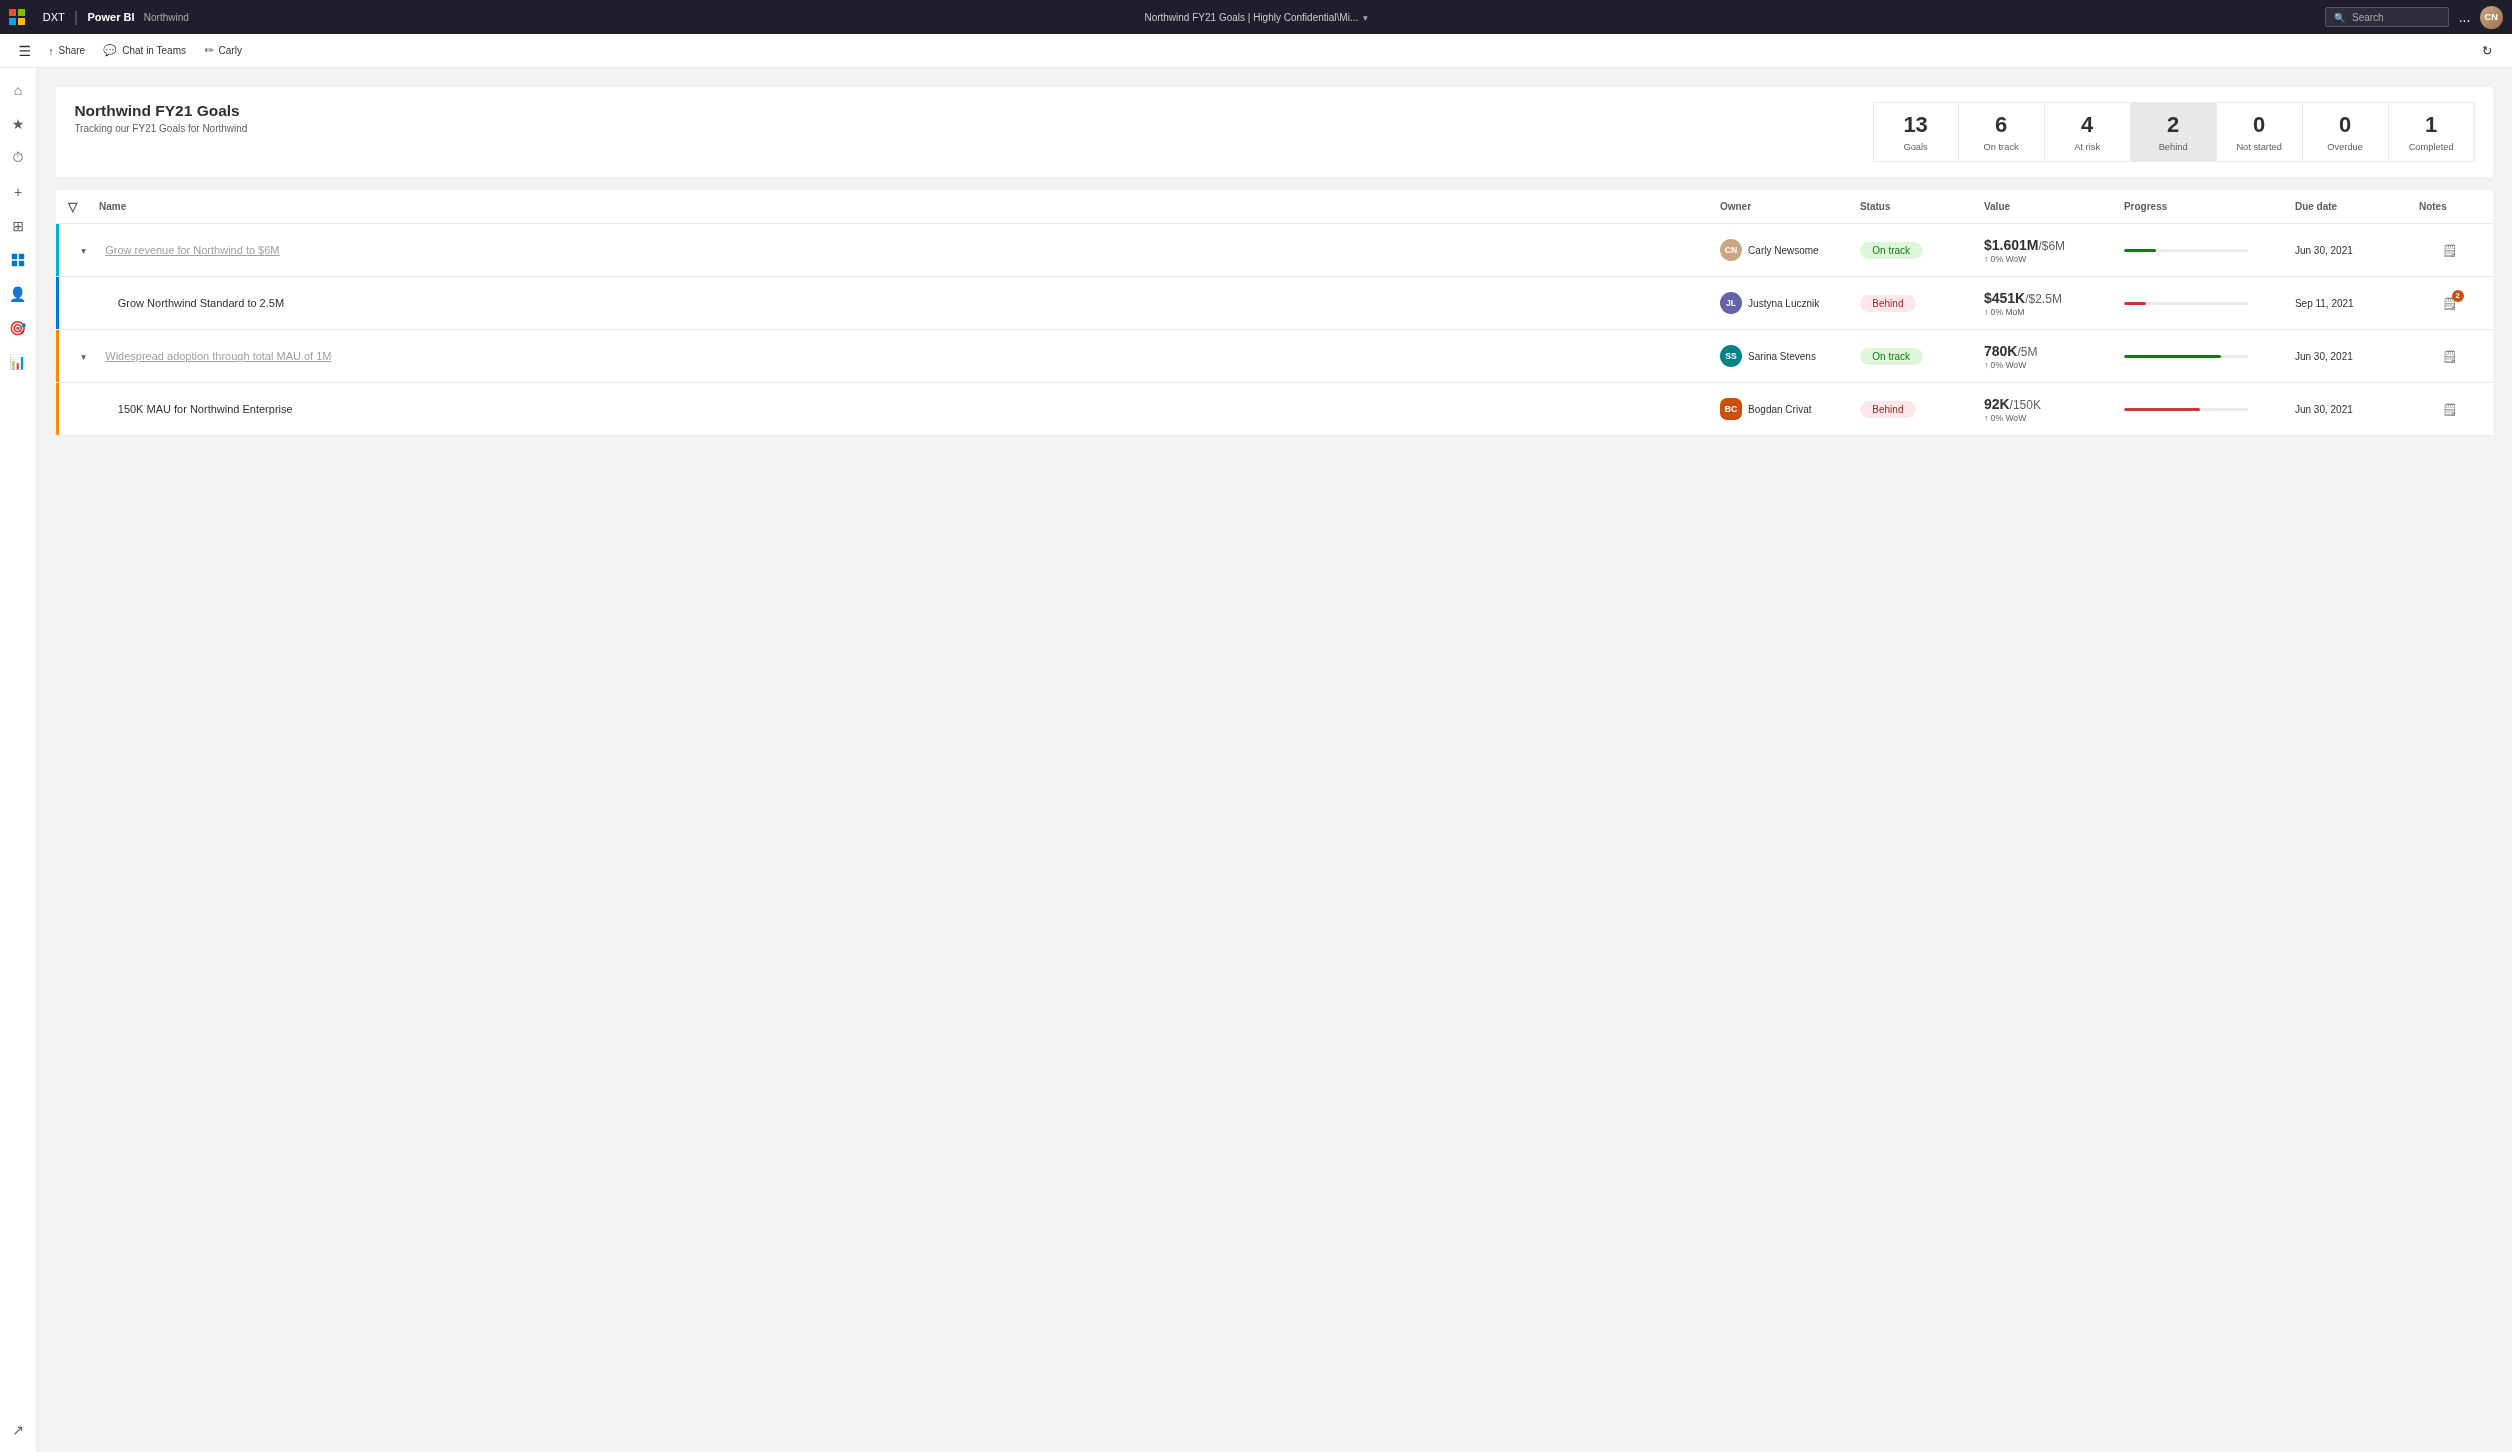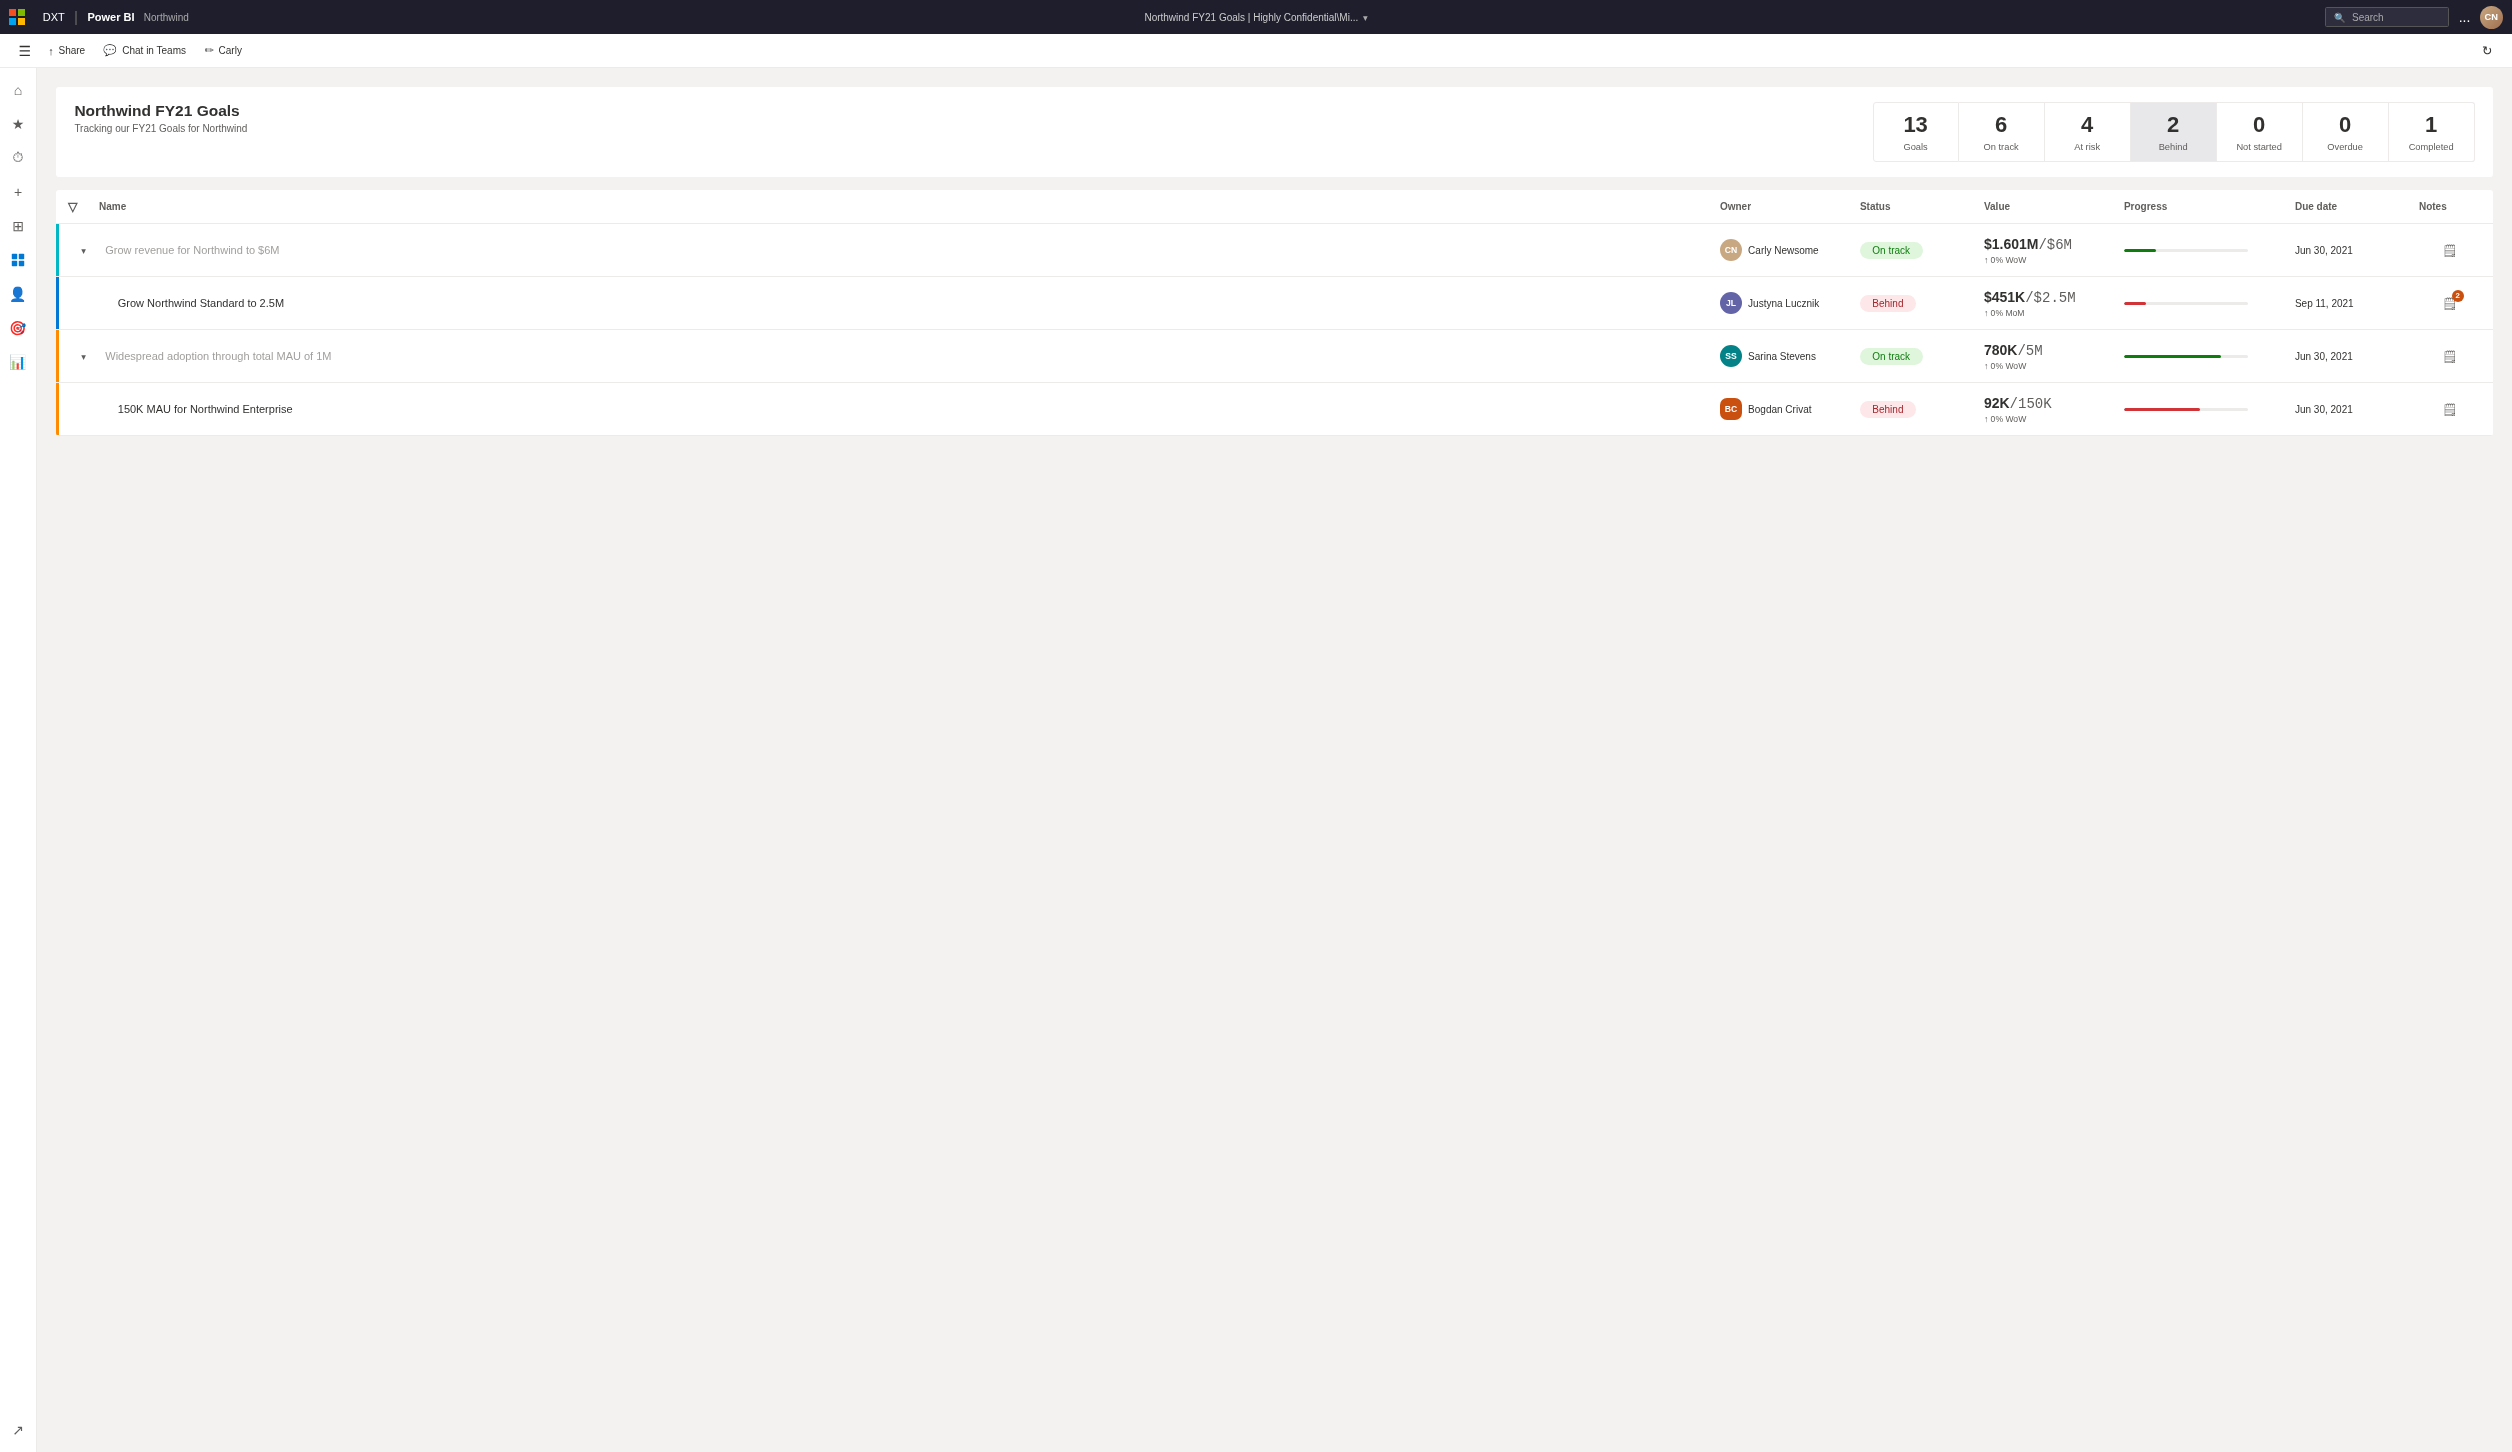--- a/index.html
+++ b/index.html
@@ -169,21 +169,21 @@
       display: grid;
       grid-template-columns: 31px 1fr 140px 124px 140px 171px 124px 62px;
       align-items: center;
       padding: 0 12.4px;
       min-height: 53px;
       border-bottom: 0.8px solid #edebe9;
       position: relative;
     }
     .row-expand { color: #605e5c; cursor: pointer; font-size: 9.3px; display: flex; align-items: center; justify-content: center; }
     .row-name { padding: 0 6.2px; font-size: 11px; color: #323130; }
-    .row-name.dimmed { color: #a19f9d; }
+    .row-name.dimmed { color: #a19f9d; text-decoration: underline; }
     .row-owner { display: flex; align-items: center; gap: 6.2px; font-size: 10px; color: #323130; }
     .owner-avatar {
       width: 22px; height: 22px; border-radius: 50%;
       background: #c8a882;
       display: flex; align-items: center; justify-content: center;
       font-size: 8.6px; color: #fff; font-weight: 600; flex-shrink: 0;
       overflow: hidden;
     }
     .owner-avatar.purple { background: #6264a7; }
     .owner-avatar.teal { background: #038387; }
@@ -194,21 +194,21 @@
       justify-content: center;
       padding: 3.1px 12.4px;
       border-radius: 9.3px;
       font-size: 10px;
       font-weight: 500;
     }
     .status-on-track { background: #dff6dd; color: #107c10; }
     .status-behind { background: #fde7e9; color: #a4262c; }
     .row-value { font-size: 11px; color: #323130; }
     .row-value .value-main { font-size: 14px; font-weight: 600; }
-    .row-value .value-target { font-size: 14px; color: #605e5c; font-family: Liberation Mono, monospace; }
+    .row-value .value-target { font-size: 12px; color: #605e5c; }
     .row-value .value-change { font-size: 8.6px; color: #605e5c; margin-top: 1.6px; }
     .progress-bar-container {
       width: 100%;
       max-width: 124px;
     }
     .progress-bar-bg {
       height: 3.1px;
       background: #edebe9;
       border-radius: 1.6px;
       overflow: hidden;

